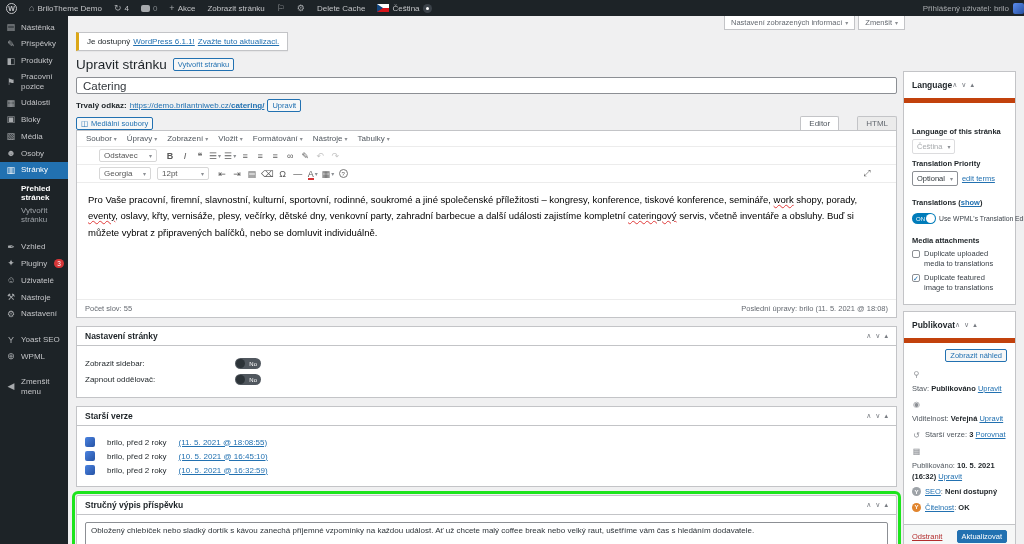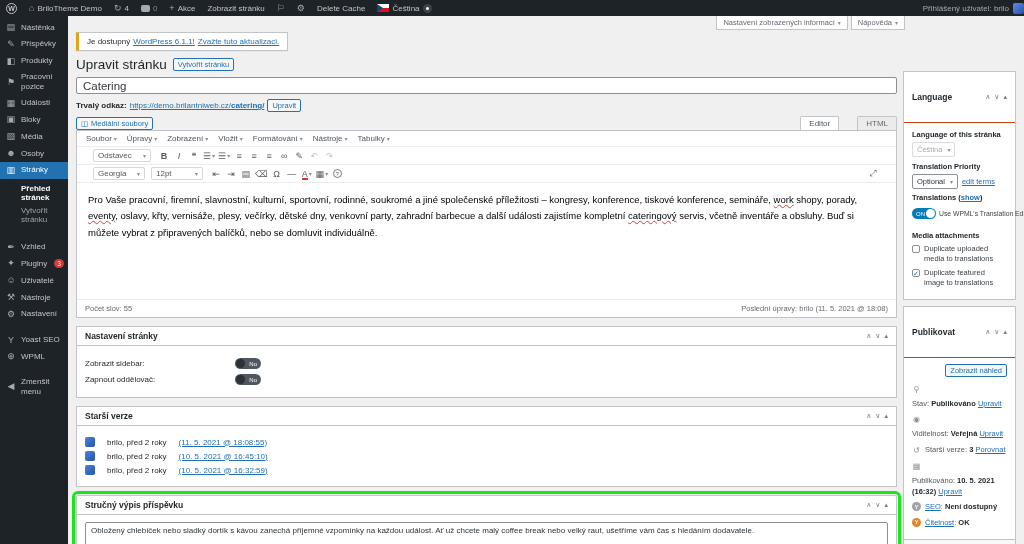--- a/index.html
+++ b/index.html
@@ -52,21 +52,21 @@
   #title{width:100%;height:17px;border:1px solid #8c8f94;border-radius:2px;padding:2px 6px;font-size:11.5px;color:#32373c;background:#fff}
   .permalink{margin:5px 0 4px;font-size:8px;display:flex;align-items:center;gap:3px;white-space:nowrap}
   .media-row{display:flex;align-items:flex-end;justify-content:space-between;margin-top:4px}
   .editor-tabs{display:flex;gap:18px}
   .etab{padding:2px 8px;font-size:8px;border:1px solid #c3c4c7;border-bottom:none;background:#ebebeb;color:#646970;border-radius:2px 2px 0 0;cursor:pointer}
   .etab.active{background:#fff;color:#50575e}
   
   .mce{border:1px solid #c3c4c7;background:#fff}
   .mce-menubar{display:flex;align-items:center;border-bottom:1px solid #ececec;padding:1px 4px}
   .mce-menubtn{display:flex;align-items:center;gap:2px;padding:2px 5px;font-size:8px;color:#50575e;cursor:pointer}
-  .mce-toolbar{display:flex;align-items:flex-start;gap:1px;padding:2px 16px;border-bottom:1px solid #ececec}
+  .mce-toolbar{display:flex;align-items:flex-start;gap:1px;padding:2px 22px;border-bottom:1px solid #ececec}
   .mce-select{border:1px solid #d7d7d7;border-radius:2px;padding:1px 4px;font-size:8px;color:#555;display:inline-flex;align-items:center;justify-content:space-between;width:58px;margin-right:5px;cursor:pointer}
   .mce-select.narrow{width:52px}
   .mce-btn{min-width:14px;height:13px;display:inline-flex;align-items:center;justify-content:center;color:#595959;font-size:9px;border-radius:2px;cursor:pointer;padding:0 1px}
   .mce-btn.disabled{color:#c5c5c5}
   .mce-btn.b{font-weight:bold}.mce-btn.i{font-style:italic}
   .mce-btn .caret{margin-left:1px}
   .mce-btn.circled span.g{border:1px solid #777;border-radius:50%;width:9px;height:9px;display:inline-flex;align-items:center;justify-content:center;font-size:6px}
   .colorbar{display:inline-block;position:relative}
   .colorbar::after{content:"";position:absolute;left:0;right:0;bottom:-1px;height:2px;background:#d63638}
   .mce-spacer{flex:1}
@@ -83,25 +83,25 @@
   .ps-row{display:flex;align-items:center;margin:5px 0;font-size:8px}
   .ps-row .lbl{width:150px}
   .toggle-off{width:26px;height:11px;border-radius:6px;background:#50575e;position:relative;color:#fff;font-size:6px;display:inline-flex;align-items:center;justify-content:flex-end;padding-right:4px;cursor:pointer}
   .toggle-off::before{content:"";position:absolute;left:1px;top:1px;width:9px;height:9px;border-radius:50%;background:#2c3338}
   .rev-row{display:flex;align-items:center;gap:12px;margin:4px 0;font-size:8px}
   .rev-avatar{width:10px;height:10px;border-radius:2px;background:linear-gradient(135deg,#4b83e0,#2653a5);flex:none}
   .postbox.highlight{border-radius:2px}
   textarea.excerpt{width:100%;height:36px;border:1px solid #8c8f94;border-radius:2px;font-size:8px;padding:3px 5px;font-family:"Liberation Sans",sans-serif;color:#2c3338;resize:vertical}
   
   .spanel{background:#fff;border:1px solid #c3c4c7;margin-bottom:6px}
-  .sp-header{display:flex;justify-content:space-between;align-items:center;padding:20px 8px;border-bottom:1px solid #c2410c}
+  .sp-header{display:flex;justify-content:flex-start;align-items:center;padding:8px 8px;border-bottom:5px solid #c2410c}
   .sp-title{font-size:8.5px;font-weight:bold}
   .sp-body{padding:6px 8px;font-size:7.5px;color:#3c434a}
   .slabel{font-weight:bold;font-size:7.5px;margin:5px 0 3px;color:#1d2327}
-  .slabel:first-child{margin-top:1px}
+  .slabel:first-child{margin-top:18px}
   .sselect{border:1px solid #8c8f94;border-radius:2px;background:#fff;padding:2px 4px;font-size:7.5px;display:inline-flex;align-items:center;gap:5px;color:#2c3338;cursor:pointer;white-space:nowrap}
   .sselect.disabled{color:#a7aaad;border-color:#dcdcde;cursor:default}
   .inline-row{display:flex;align-items:center;gap:4px;margin:2px 0}
   .wpml-toggle{width:24px;height:11px;border-radius:6px;background:#007cba;color:#fff;font-size:6px;display:inline-flex;align-items:center;padding-left:4px;position:relative;flex:none;cursor:pointer}
   .wpml-toggle::after{content:"";position:absolute;right:1px;top:1px;width:9px;height:9px;border-radius:50%;background:#fff}
   .chk{width:8px;height:8px;border:1px solid #8c8f94;border-radius:2px;background:#fff;flex:none;display:inline-flex;align-items:center;justify-content:center;font-size:7px;color:#2271b1;cursor:pointer;margin-top:1px}
   .chk-row{display:flex;gap:4px;margin:4px 0;line-height:1.35;align-items:flex-start}
   .toggle-line{display:flex;align-items:center;gap:3px;margin:6px 0 10px;white-space:nowrap;font-size:6.8px}
   
   .pub-preview{display:flex;justify-content:flex-end;margin-bottom:7px}
@@ -239,21 +239,21 @@
       </div>
     </div>
 
   <div class="content">
     <div class="screen-tabs">
       <div class="tab-btn">
         <span>Nastavení zobrazených informací</span>
         <span class="caret">▾</span>
       </div>
       <div class="tab-btn">
-        <span>Nápověda</span>
+        <span>Zmenšit</span>
         <span class="caret">▾</span>
       </div>
     </div>
 
     <div class="columns">
 
       <div class="main-col">
         <div class="notice">
           <span>Je dostupný</span>
           <a>WordPress 6.1.1!</a>
@@ -502,21 +502,21 @@
               <span class="caret">▾</span>
             </span>
             <div class="slabel">Translation Priority</div>
             <div class="inline-row">
               <span class="sselect">
                 <span>Optional</span>
                 <span class="caret">▾</span>
               </span>
               <a style="font-size:7.5px">edit terms</a>
             </div>
-            <div class="slabel" style="margin-top:4px">
+            <div class="slabel" style="margin-top:12px">
               <span>Translations</span>
               (<a>show</a>)
             </div>
             <div class="toggle-line">
               <span class="wpml-toggle">
                   <span>ON</span>
                 </span>
               <span>Use WPML's Translation Editor</span>
             </div>
             <div class="slabel" style="margin-top:12px">Media attachments</div>

